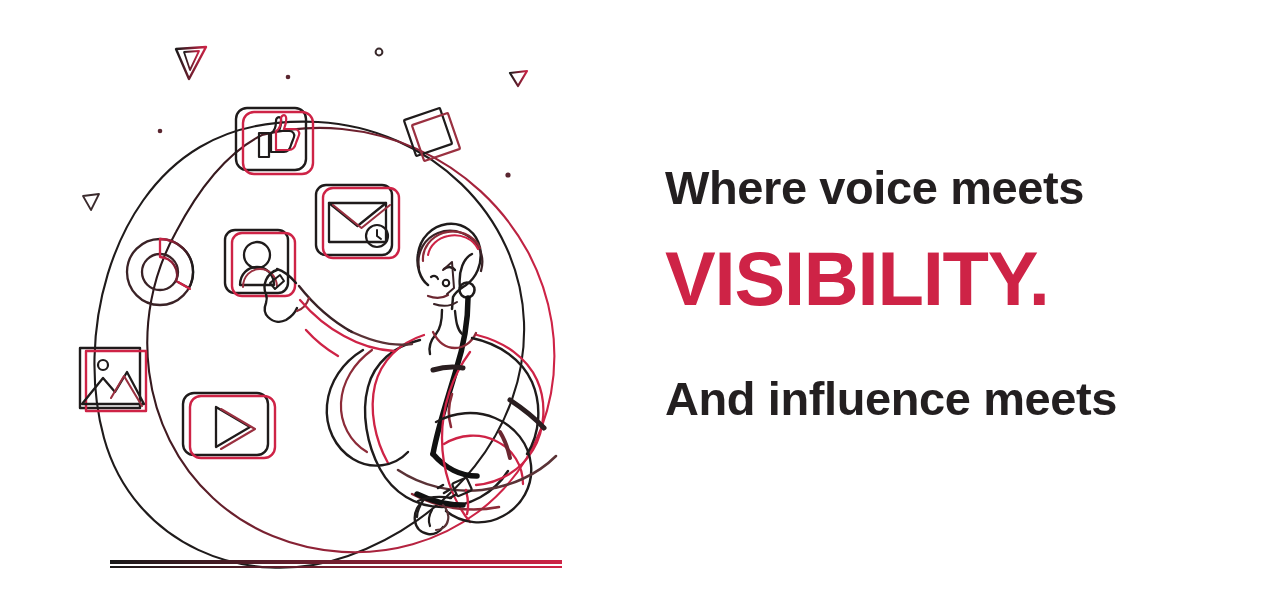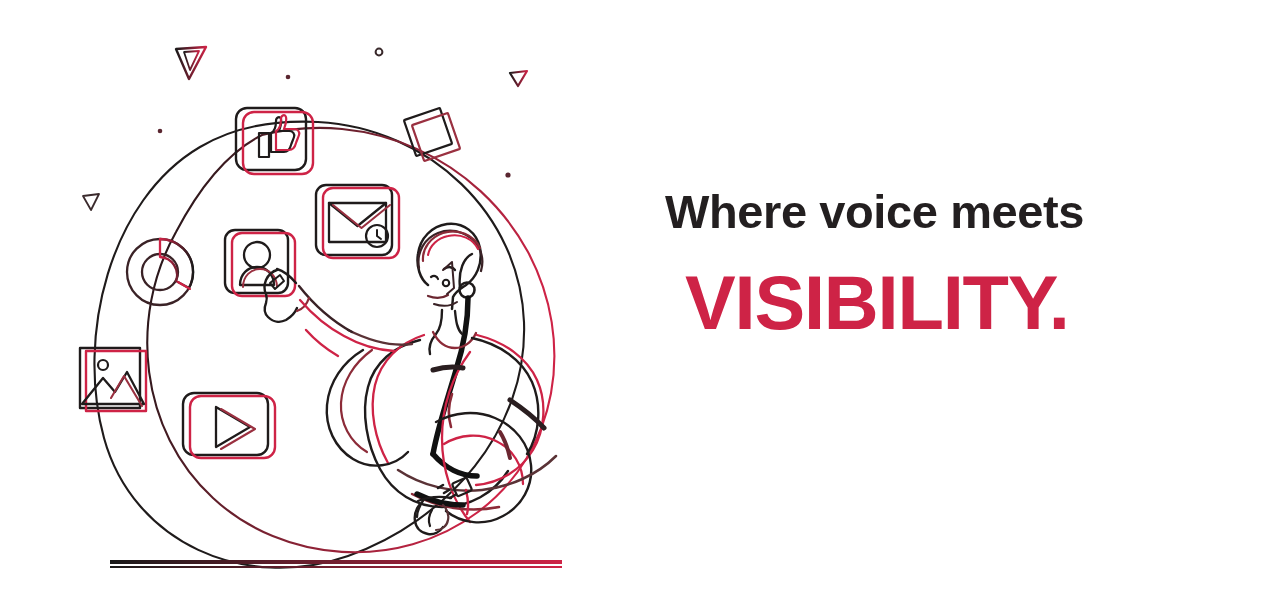--- a/index.html
+++ b/index.html
@@ -58,21 +58,20 @@
     font-size: 47px;
     font-weight: 700;
     letter-spacing: -0.4px;
     color: #231f20;
   }
   .line-hero {
     font-size: 76px;
     font-weight: 700;
     letter-spacing: -1.2px;
     color: #ce2346;
-    margin-left: 20px;
   }
   .spacer-a { height: 30px; }
   .spacer-b { height: 58px; }
   .spacer-c { height: 26px; }
 </style>
 </head>
 <body>
 
 <div class="banner">
 
@@ -267,16 +266,17 @@
         <rect x="110" y="566" width="452" height="2" fill="url(#gBR)" stroke="none"></rect>
       </g>
     </svg>
   </div>
 
   <div class="copy">
     <span class="line line-sub">Where voice meets</span>
     <span class="spacer-a"></span>
     <span class="line line-hero">VISIBILITY.</span>
     <span class="spacer-b"></span>
+    <span class="line line-sub">And influence meets</span>
     <span class="spacer-c"></span>
   </div>
 
 </div>
 
 </body></html>

